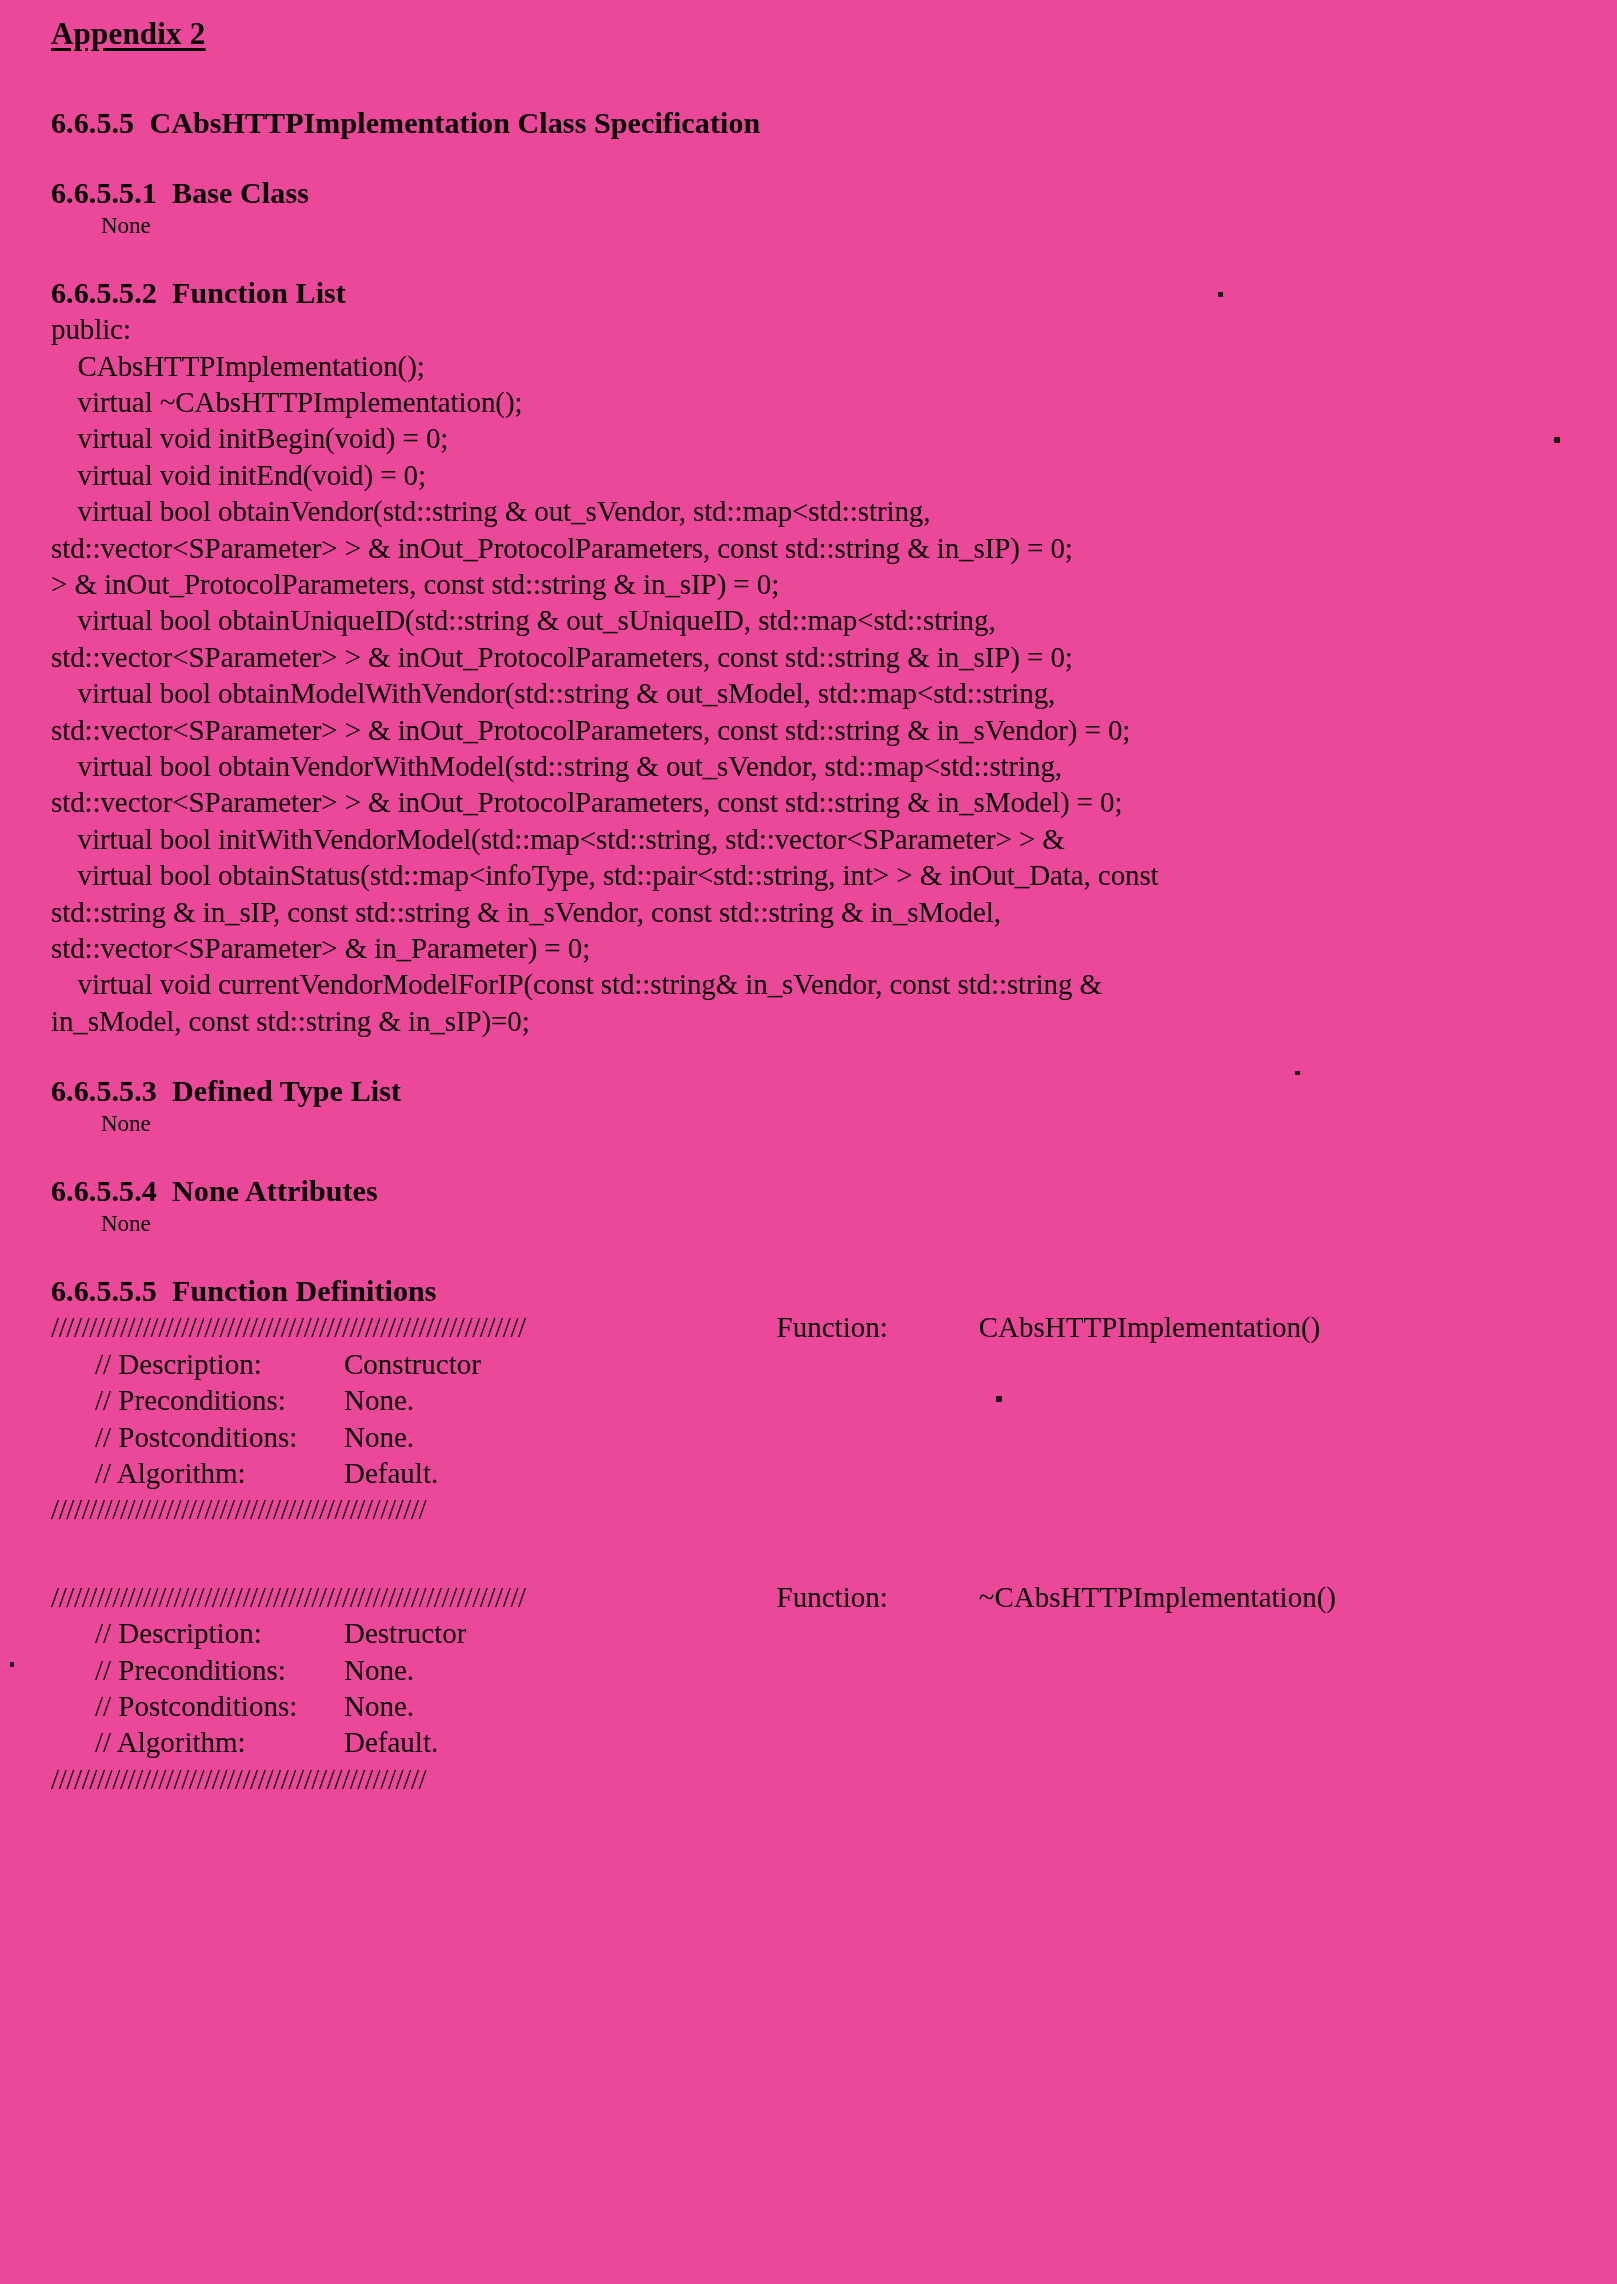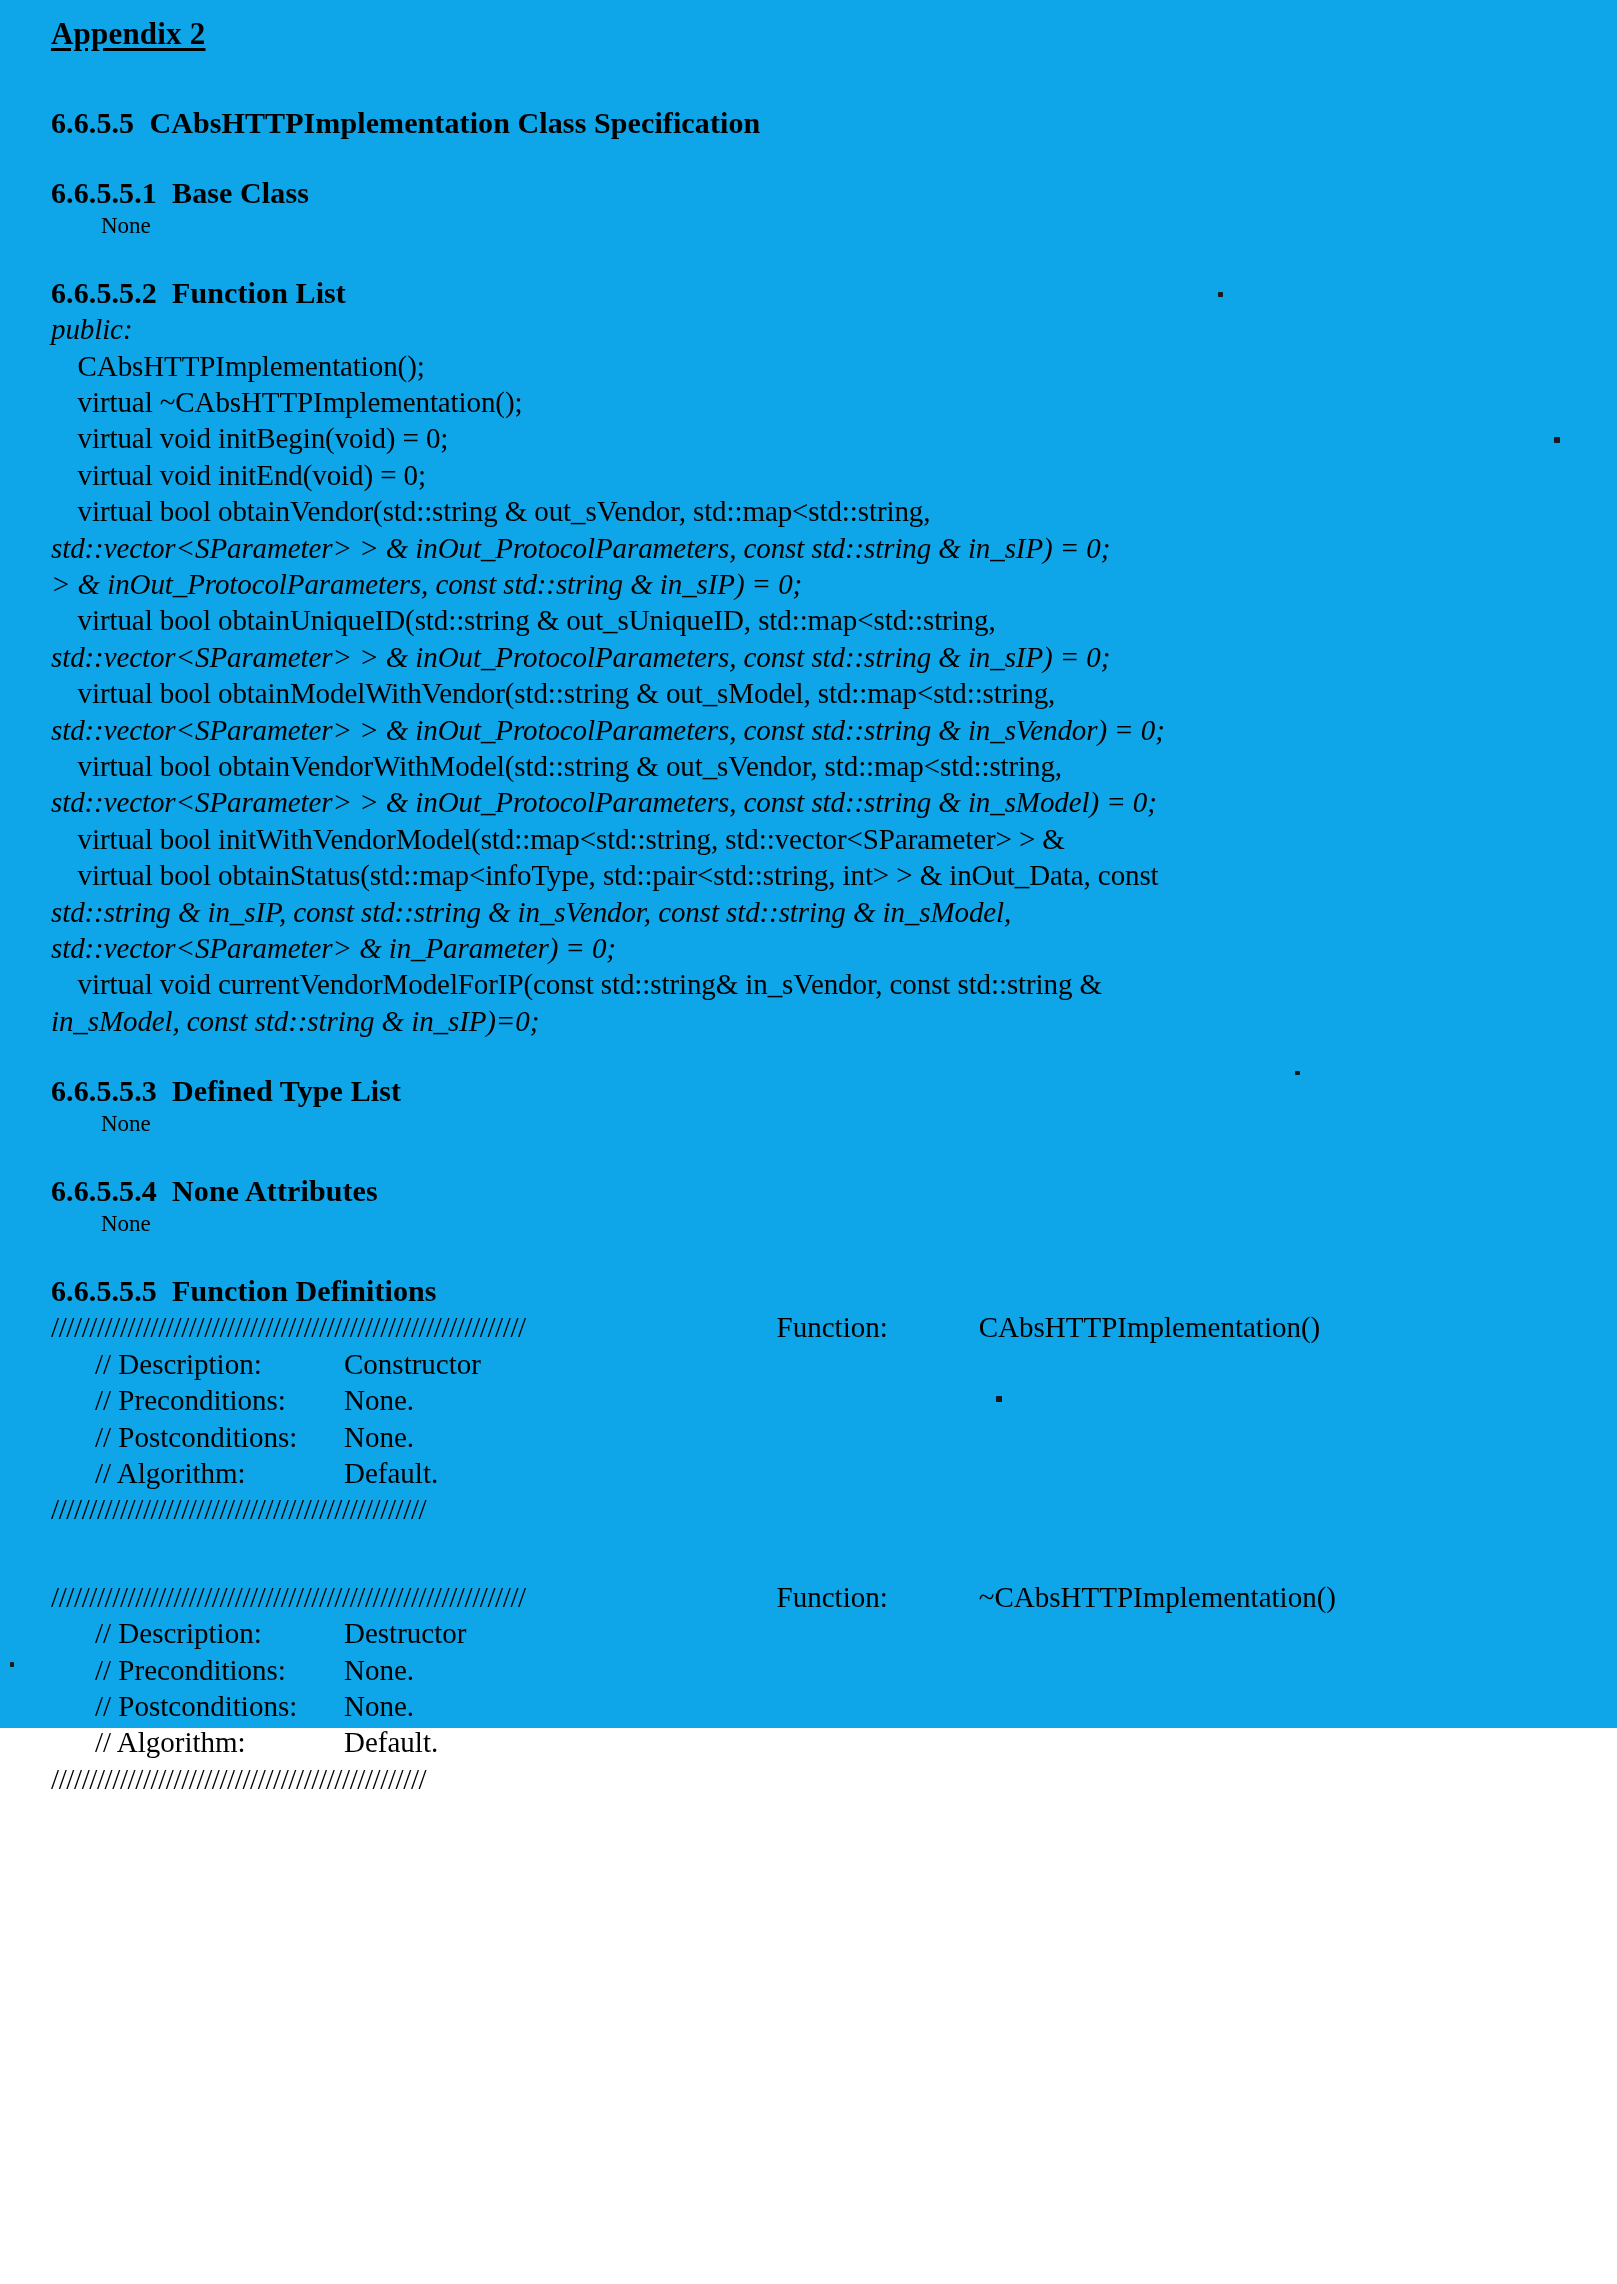--- a/index.html
+++ b/index.html
@@ -13,22 +13,22 @@
     position: relative;
     font-family: "Liberation Serif", "DejaVu Serif", serif;
     color: #000000;
     overflow: hidden;
   }
 
   .page {
     position: absolute;
     left: 0; top: 0;
     width: 1618px;
-    height: 1728px;
-    background: #0ea5e9;
+    height: 2284px;
+    background: #ec4899;
   }
 
   
   .content {
     position: absolute;
     left: 51px;
     top: 15px;
     width: 1494px;
   }
 
@@ -66,21 +66,21 @@
     font-size: 29px;
     line-height: 1.255;
     margin: 0;
   }
 
   .code-line {
     white-space: pre-wrap;
     margin: 0;
     letter-spacing: -0.1px;
   }
-  .code-line.ind0 { padding-left: 0; font-style: italic; }
+  .code-line.ind0 { padding-left: 0; }
   .code-line.ind1 { padding-left: 26.6px; }
 
   .fn-header {
     display: flex;
     align-items: baseline;
     font-size: 29px;
     line-height: 1.255;
     white-space: pre;
   }
   .fn-header .slashes {

